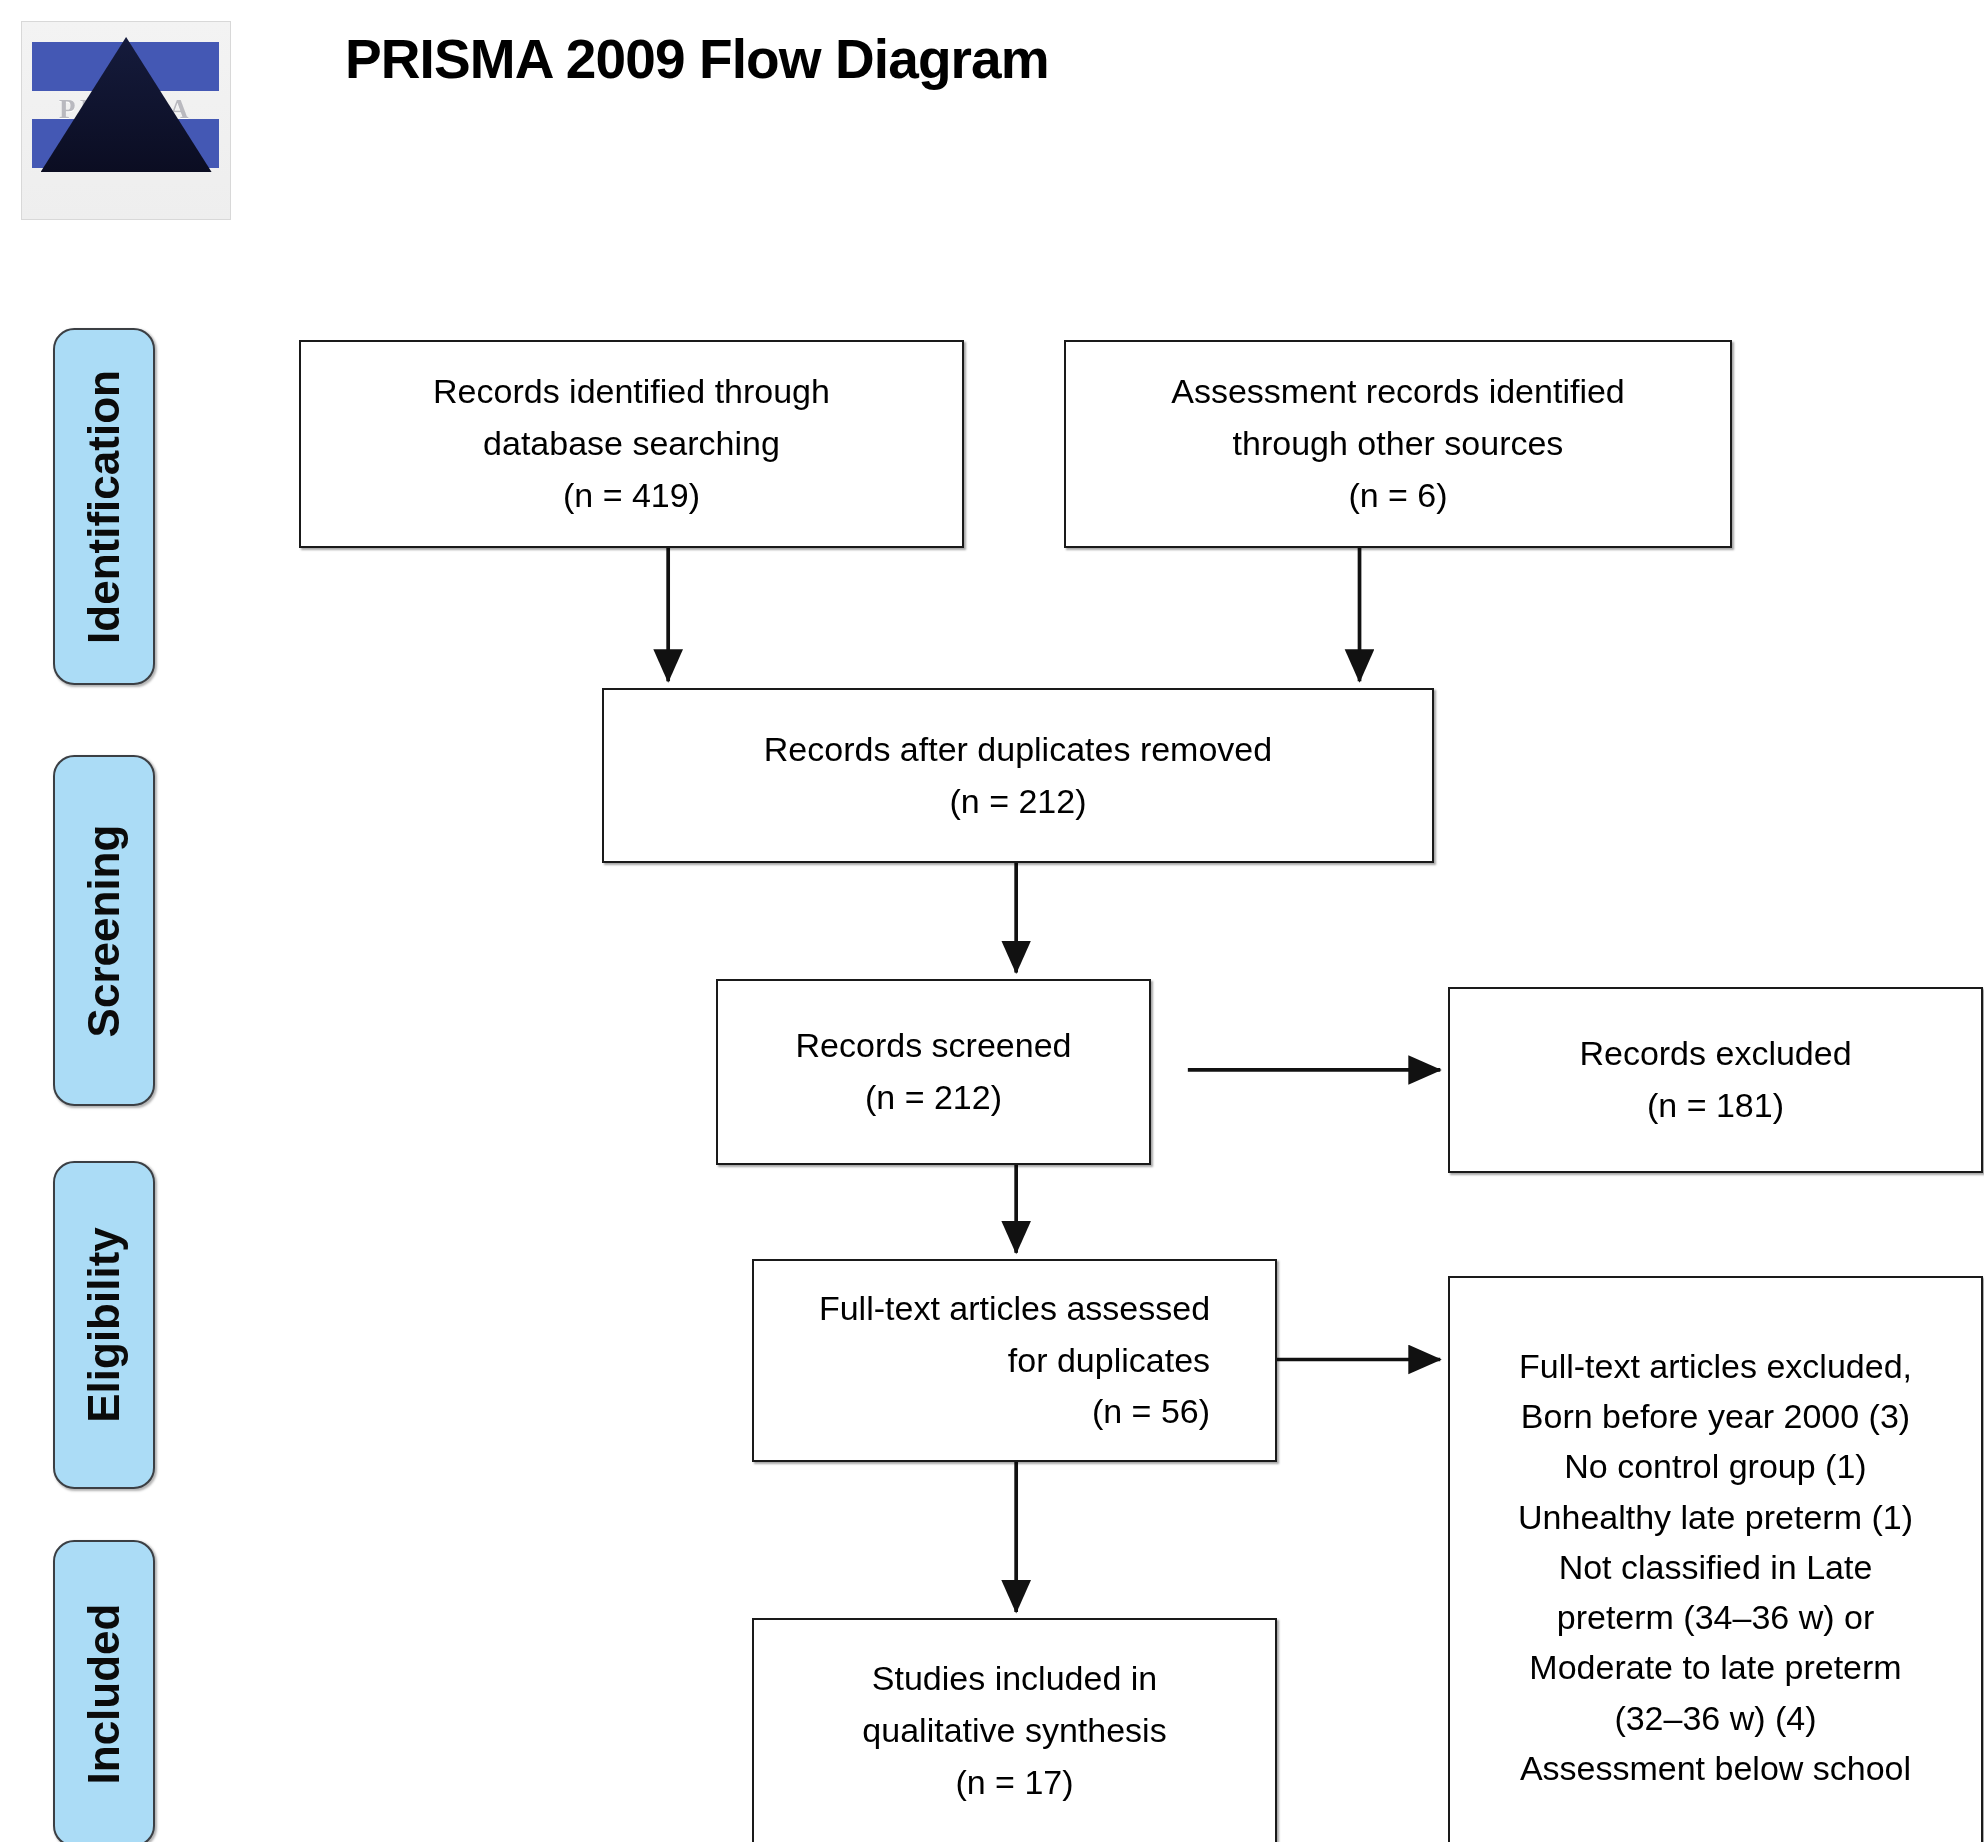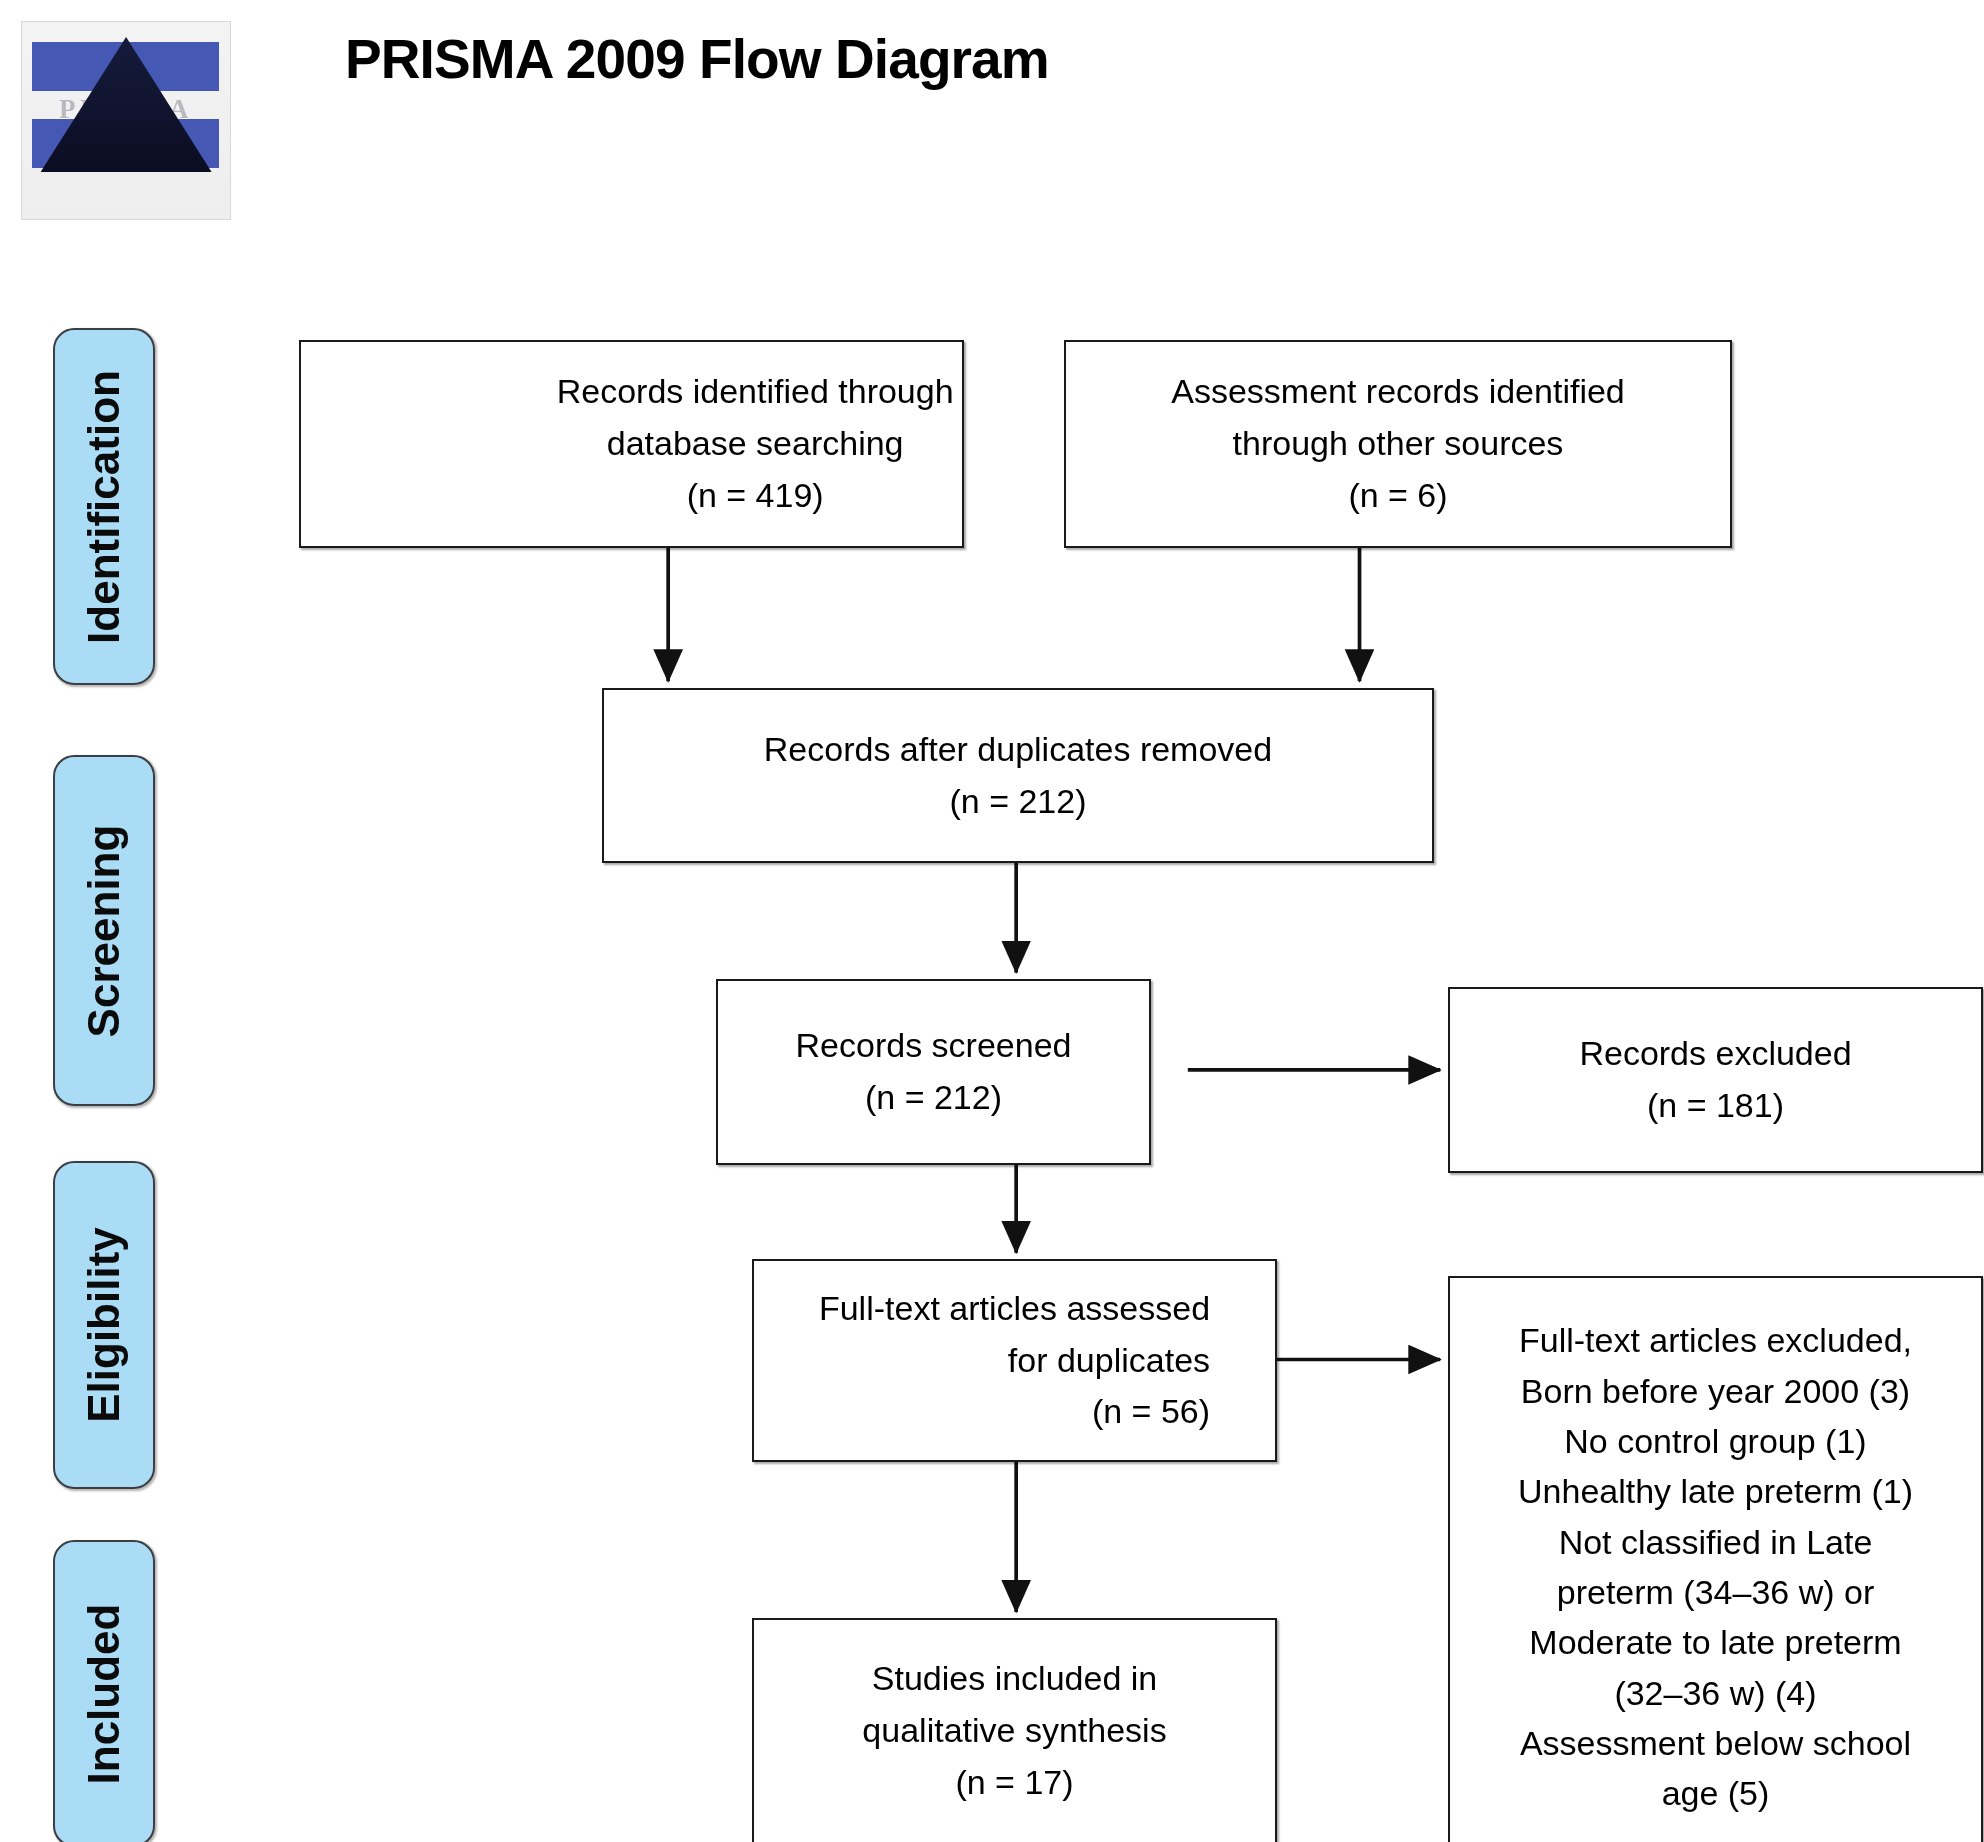--- a/index.html
+++ b/index.html
@@ -37,21 +37,21 @@
   #stage-eligibility{top:1161px;height:324px;}
   #stage-included{top:1540px;height:303px;}
 
   
   .box{position:absolute;background:#ffffff;border:2.3px solid #1a1a1a;
        box-shadow:2.3px 2.3px 1.9px rgba(0,0,0,.35);
        display:flex;align-items:center;justify-content:center;text-align:center;}
   .box .txt{font-size:34px;line-height:1.52;padding:0 8.4px;}
   .box .txt .ln{display:block;white-space:nowrap;}
 
-  #box-db-search   {left:299px; top:340px;  width:661px;height:204px;justify-content:flex-end;}
+  #box-db-search   {left:299px; top:340px;  width:661px;height:204px;}
   #box-other-src   {left:1064px;top:340px;  width:664px;height:204px;}
   #box-dedup       {left:602px;top:688px; width:828px;height:171px;}
   #box-screened    {left:716px;top:979px; width:431px; height:182px;text-align:center;}
   #box-excluded    {left:1448px;top:979px; width:531px;height:182px;margin-top:8px;}
   #box-fulltext    {left:752px;top:1259px; width:521px;height:199px;text-align:right;}
   #box-fulltext-exc{left:1448px;top:1276px; width:531px;height:578px;}
   #box-included    {left:752px;top:1618px; width:521px;height:222px;}
   #box-fulltext-exc .txt{line-height:1.48;font-size:34px;}
 
   
@@ -156,21 +156,20 @@
     <div class="txt">
       <span class="ln">Full-text articles excluded,</span>
       <span class="ln">Born before year 2000 (3)</span>
       <span class="ln">No control group (1)</span>
       <span class="ln">Unhealthy late preterm (1)</span>
       <span class="ln">Not classified in Late</span>
       <span class="ln">preterm (34–36 w) or</span>
       <span class="ln">Moderate to late preterm</span>
       <span class="ln">(32–36 w) (4)</span>
       <span class="ln">Assessment below school</span>
-      <span class="ln">age (5)</span>
     </div>
   </div>
 
   <div class="box" id="box-included">
     <div class="txt">
       <span class="ln">Studies included in</span>
       <span class="ln">qualitative synthesis</span>
       <span class="ln">(n = 17)</span>
     </div>
   </div>

